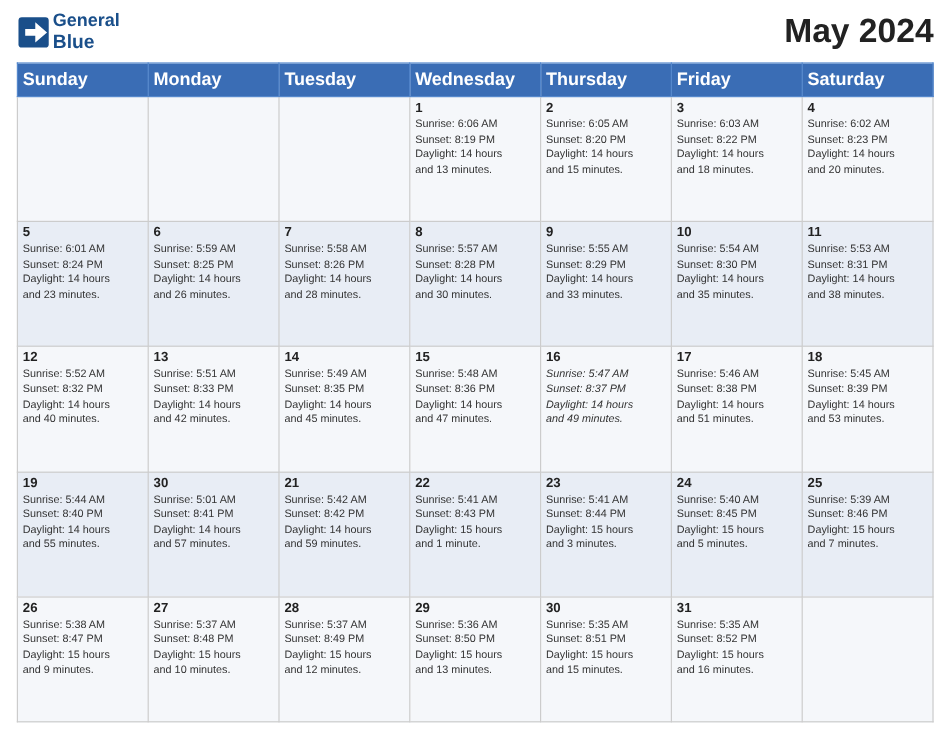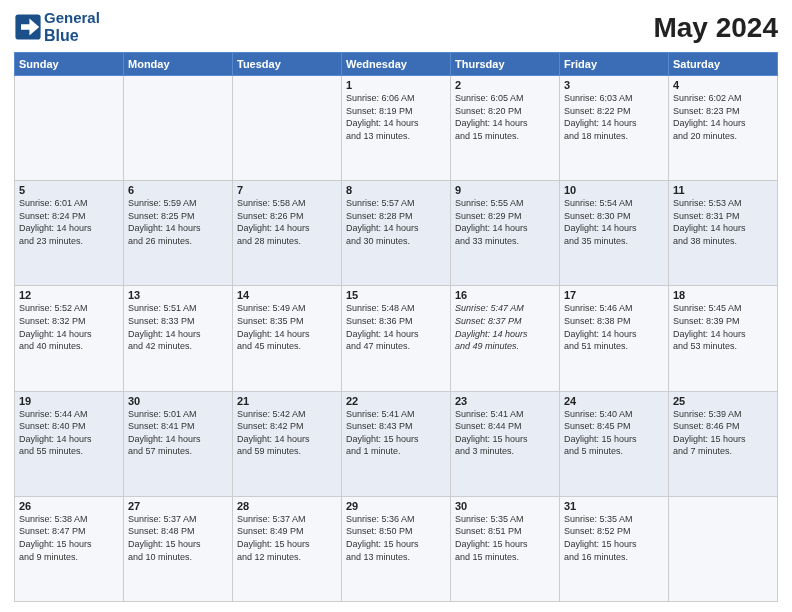--- a/index.html
+++ b/index.html
@@ -13,21 +13,21 @@
     .page {
       width: 792px;
       height: 612px;
       padding: 10px 14px 10px 14px;
       display: flex;
       flex-direction: column;
     }
     .header {
       display: flex;
       justify-content: space-between;
-      align-items: flex-end;
+      align-items: flex-start;
       margin-bottom: 8px;
     }
     .logo {
       display: flex;
       align-items: center;
     }
     .logo-icon {
       width: 28px;
       height: 28px;
       margin-right: 2px;
@@ -46,21 +46,21 @@
     }
     .calendar {
       flex: 1;
       border-collapse: collapse;
       width: 100%;
       table-layout: fixed;
     }
     .calendar thead tr th {
       background: #3a6db5;
       color: #fff;
-      font-size: 11px;
+      font-size: 15px;
       font-weight: bold;
       padding: 5px 4px;
       text-align: left;
       border: 1px solid #5588cc;
     }
     .calendar tbody tr td {
       border: 1px solid #ccc;
       vertical-align: top;
       padding: 3px 4px;
       font-size: 9.5px;

